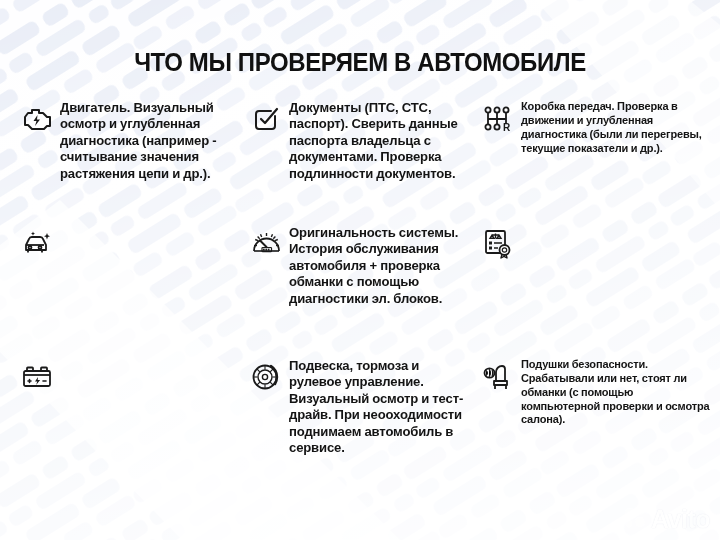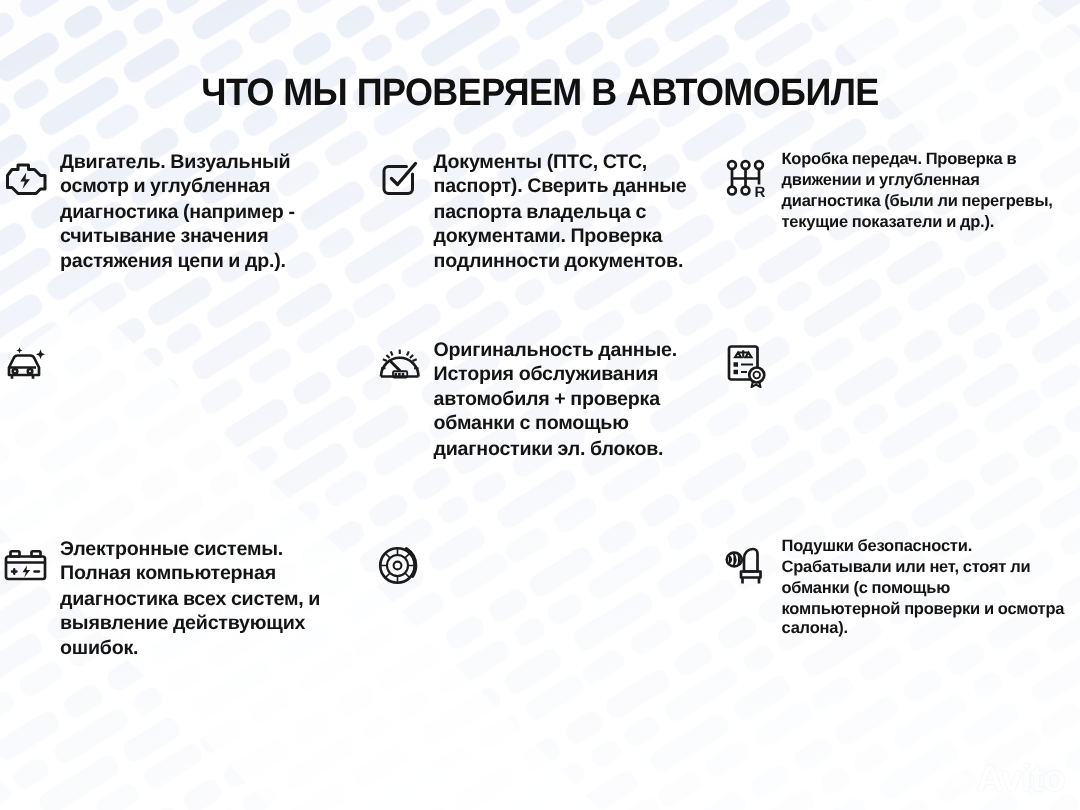--- a/index.html
+++ b/index.html
@@ -49,21 +49,21 @@
   .row { display:flex; width:720px; }
   .row-1 { height:125px; }
   .row-2 { height:133px; }
   .row-3 { height:140px; }
 
   .card {
     display:flex;
     align-items:flex-start;
     padding-right:6px;
   }
-  .col-1 { width:245px; }
+  .col-1 { width:245px; padding-left:20px; }
   .col-2 { width:232px; padding-left:4px; }
   .col-3 { width:243px; padding-left:4px; }
 
   .icon-wrap {
     flex:0 0 auto;
     width:34px; height:34px;
     margin-top:2px;
     margin-right:6px;
     display:flex; align-items:center; justify-content:center;
   }
@@ -227,21 +227,21 @@
             <rect x="11" y="17.5" width="9.5" height="4.2" rx="0.8" fill="none" stroke="#1a1a1a" stroke-width="1.2"></rect>
             <g fill="#1a1a1a">
                 <rect x="12" y="18.6" width="1.7" height="2"></rect>
                 <rect x="14.4" y="18.6" width="1.7" height="2"></rect>
                 <rect x="16.8" y="18.6" width="1.7" height="2"></rect>
               </g>
             <path d="M3 21 h25" stroke="#1a1a1a" stroke-width="1.6"></path>
           </svg>
         </span>
         <div class="card-text">
-          <span class="term">Оригинальность данные.</span><span class="body"> История обслуживания автомобиля + проверка обманки с помощью диагностики эл. блоков.</span>
+          <span class="term">Оригинальность системы.</span><span class="body"> История обслуживания автомобиля + проверка обманки с помощью диагностики эл. блоков.</span>
         </div>
       </div>
 
       <div class="card col-3">
         <span class="icon-wrap">
           <svg width="30" height="30" viewBox="0 0 30 30">
             <rect x="3" y="2" width="19" height="22" rx="1.5" fill="none" stroke="#1a1a1a" stroke-width="1.8"></rect>
             <g stroke="#1a1a1a" stroke-width="1.4" fill="none">
               <path d="M12.5 4.5 v5 M9 6 h7 M9 6 l-2 3.2 h4 z M16 6 l2 3.2 h-4 z"></path>
             </g>
@@ -272,23 +272,20 @@
               <rect x="20" y="3.5" width="6" height="3.5" rx="0.8"></rect>
               <path d="M3 11 h26"></path>
             </g>
             <g stroke="#1a1a1a" stroke-width="1.6" stroke-linecap="round">
               <path d="M7 17 h3 M8.5 15.5 v3"></path>
               <path d="M22 17 h3"></path>
             </g>
             <path d="M17 13 l-3 4.5 h2.3 l-1.2 3.5 4 -5 h-2.4 z" fill="#1a1a1a"></path>
           </svg>
         </span>
-        <div class="card-text">
-          <span class="term">Электронные системы.</span><span class="body"> Полная компьютерная диагностика всех систем, и выявление действующих ошибок.</span>
-        </div>
       </div>
 
       <div class="card col-2">
         <span class="icon-wrap">
           <svg width="30" height="30" viewBox="0 0 30 30">
             <circle cx="14" cy="15" r="11.5" fill="none" stroke="#1a1a1a" stroke-width="1.8"></circle>
             <circle cx="14" cy="15" r="7" fill="none" stroke="#1a1a1a" stroke-width="1.4"></circle>
             <circle cx="14" cy="15" r="2.6" fill="none" stroke="#1a1a1a" stroke-width="1.4"></circle>
             <g stroke="#1a1a1a" stroke-width="1.1">
               <path d="M14 3.5 v4"></path>
@@ -296,20 +293,23 @@
               <path d="M2.5 15 h4"></path>
                 <path d="M21.5 15 h4"></path>
               <path d="M6 7 l2.8 2.8"></path>
                 <path d="M22 7 l-2.8 2.8"></path>
               <path d="M6 23 l2.8 -2.8"></path>
                 <path d="M22 23 l-2.8 -2.8"></path>
             </g>
             <path d="M20 4 a13 13 0 0 1 6 11 a13 13 0 0 1 -2 7" fill="none" stroke="#1a1a1a" stroke-width="2.4" stroke-linecap="round"></path>
           </svg>
         </span>
+        <div class="card-text">
+          <span class="term">Подвеска, тормоза и рулевое управление.</span><span class="body"> Визуальный осмотр и тест-драйв. При неооходимости поднимаем автомобиль в сервисе.</span>
+        </div>
       </div>
 
       <div class="card col-3">
         <span class="icon-wrap">
           <svg width="31" height="29" viewBox="0 0 31 29">
             <g fill="none" stroke="#1a1a1a" stroke-width="1.8" stroke-linejoin="round">
               <path d="M19 3 a3 3 0 0 1 3 3 v12 h-9 v-9 a6 6 0 0 1 6 -6 z"></path>
               <path d="M11 18 h13 v4 H11 z"></path>
               <path d="M12 22 v4 M23 22 v4"></path>
             </g>

